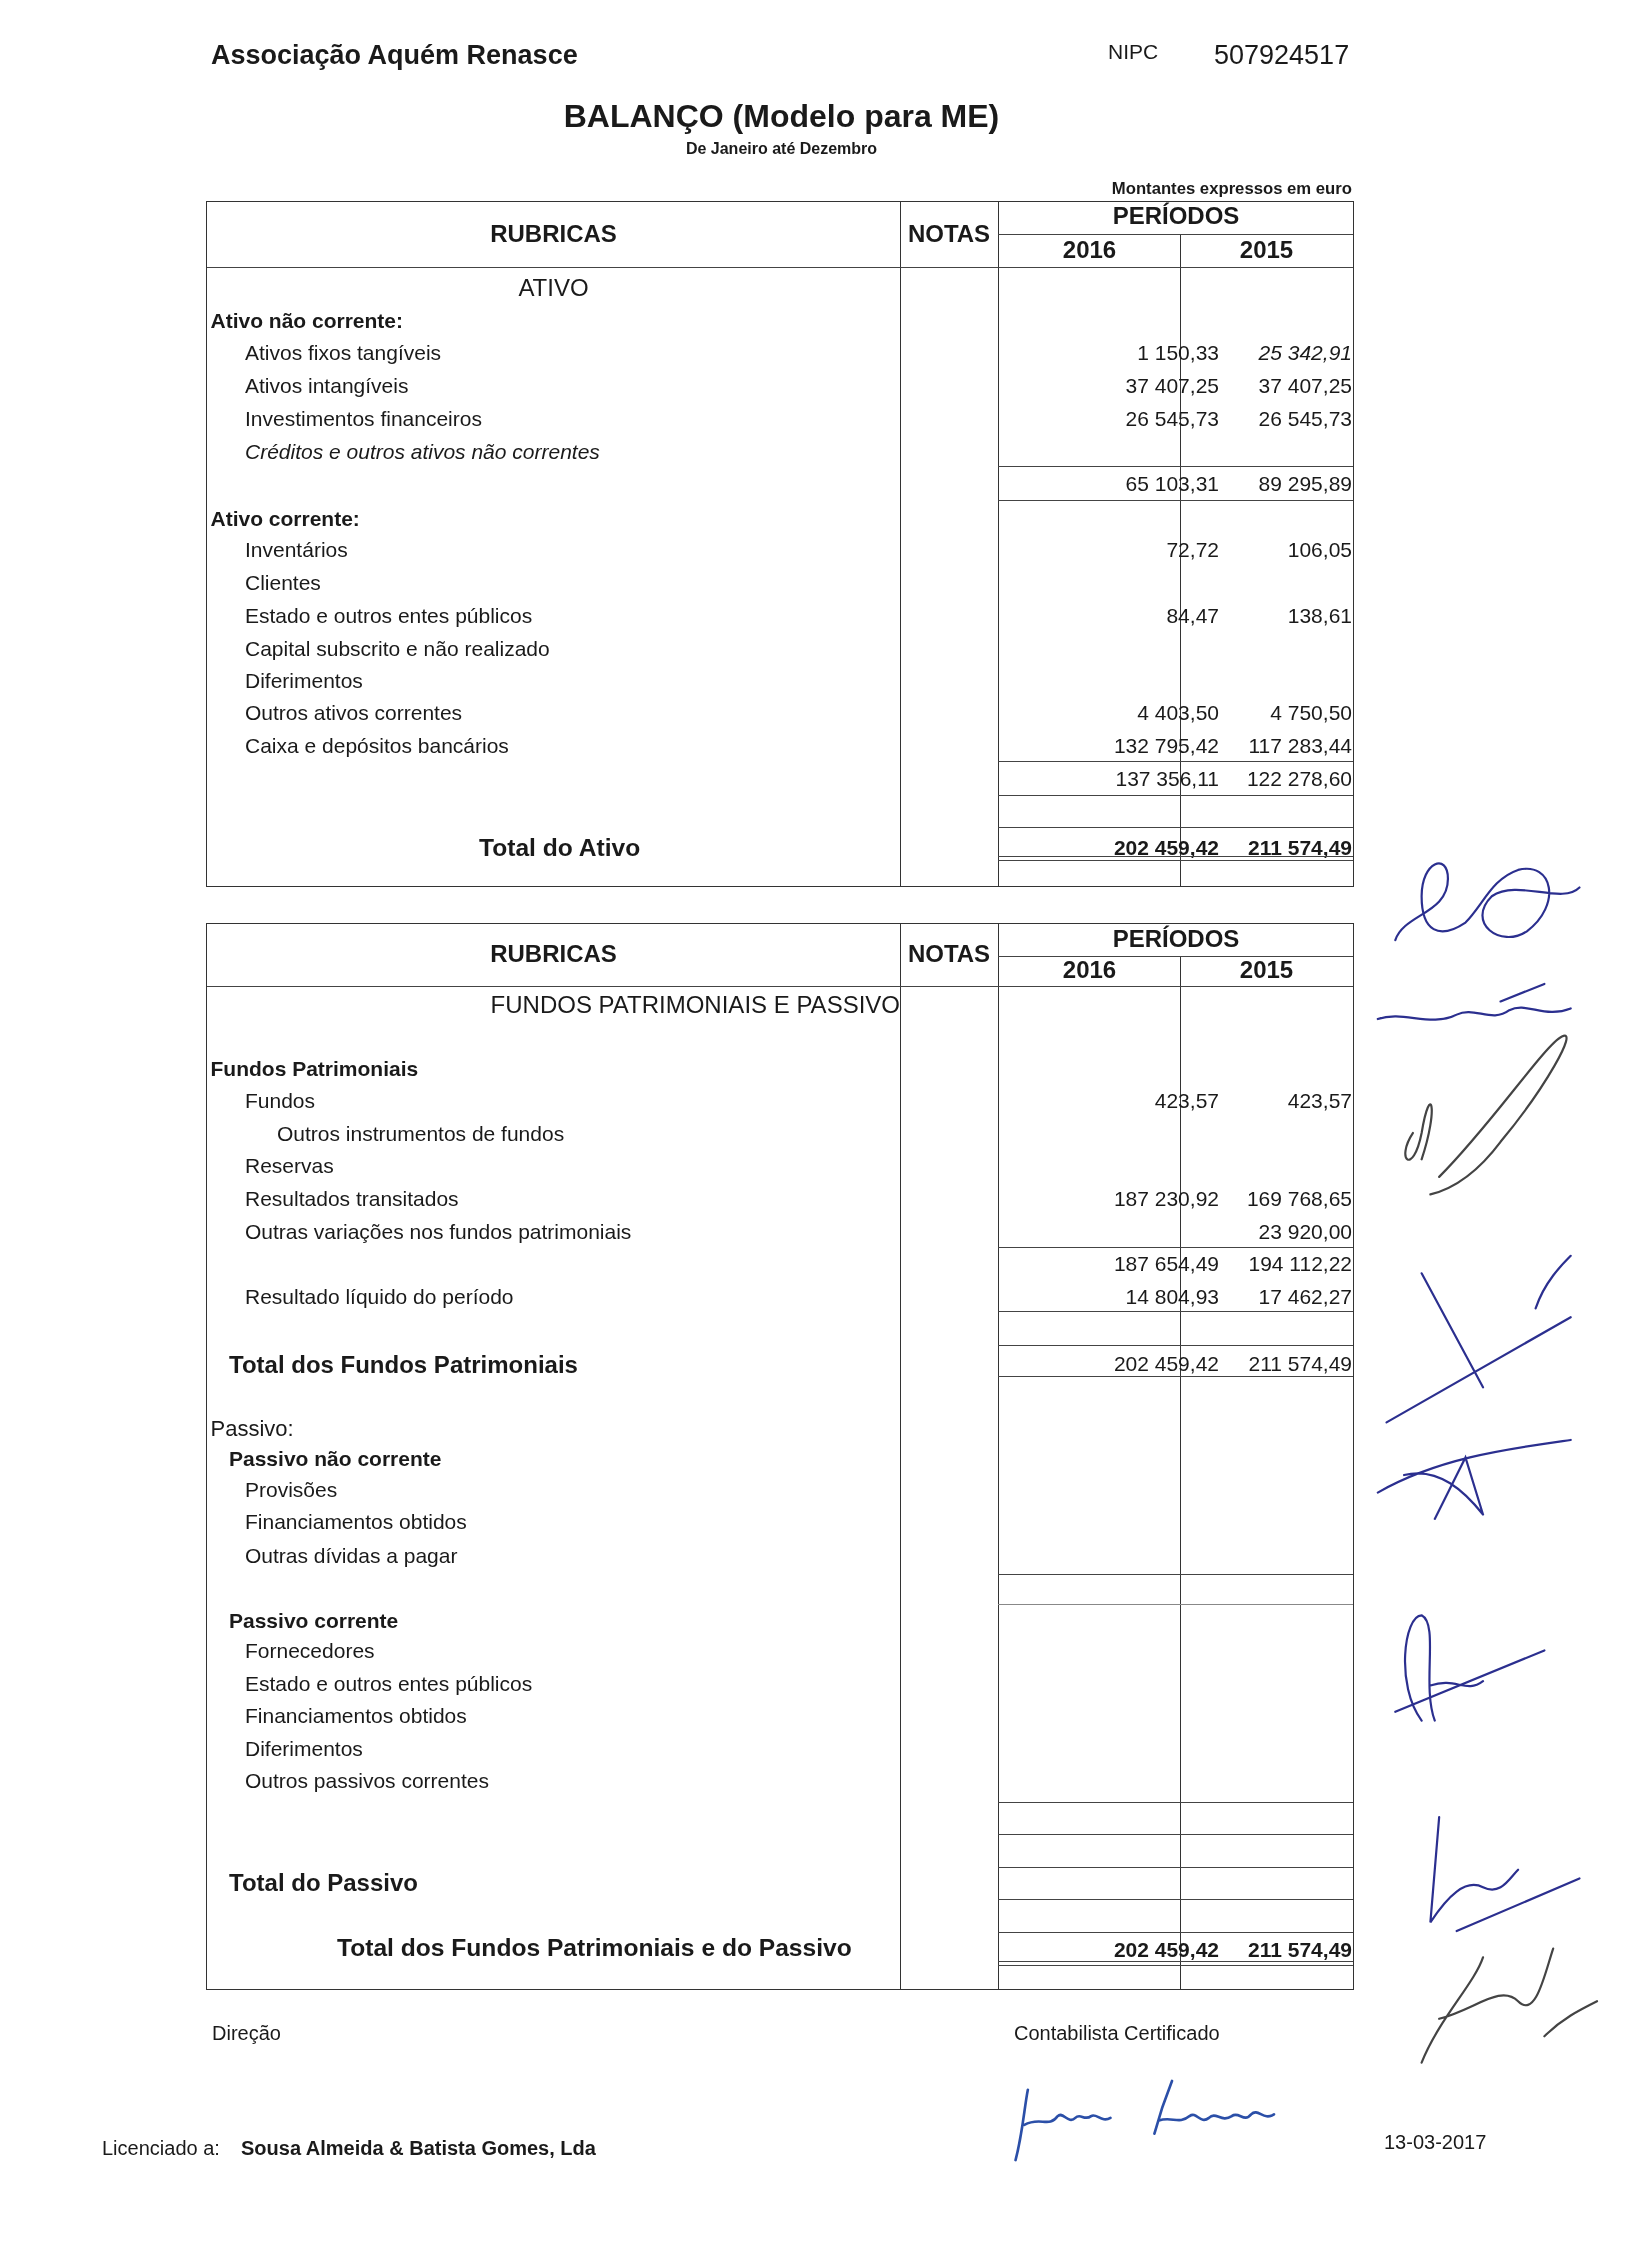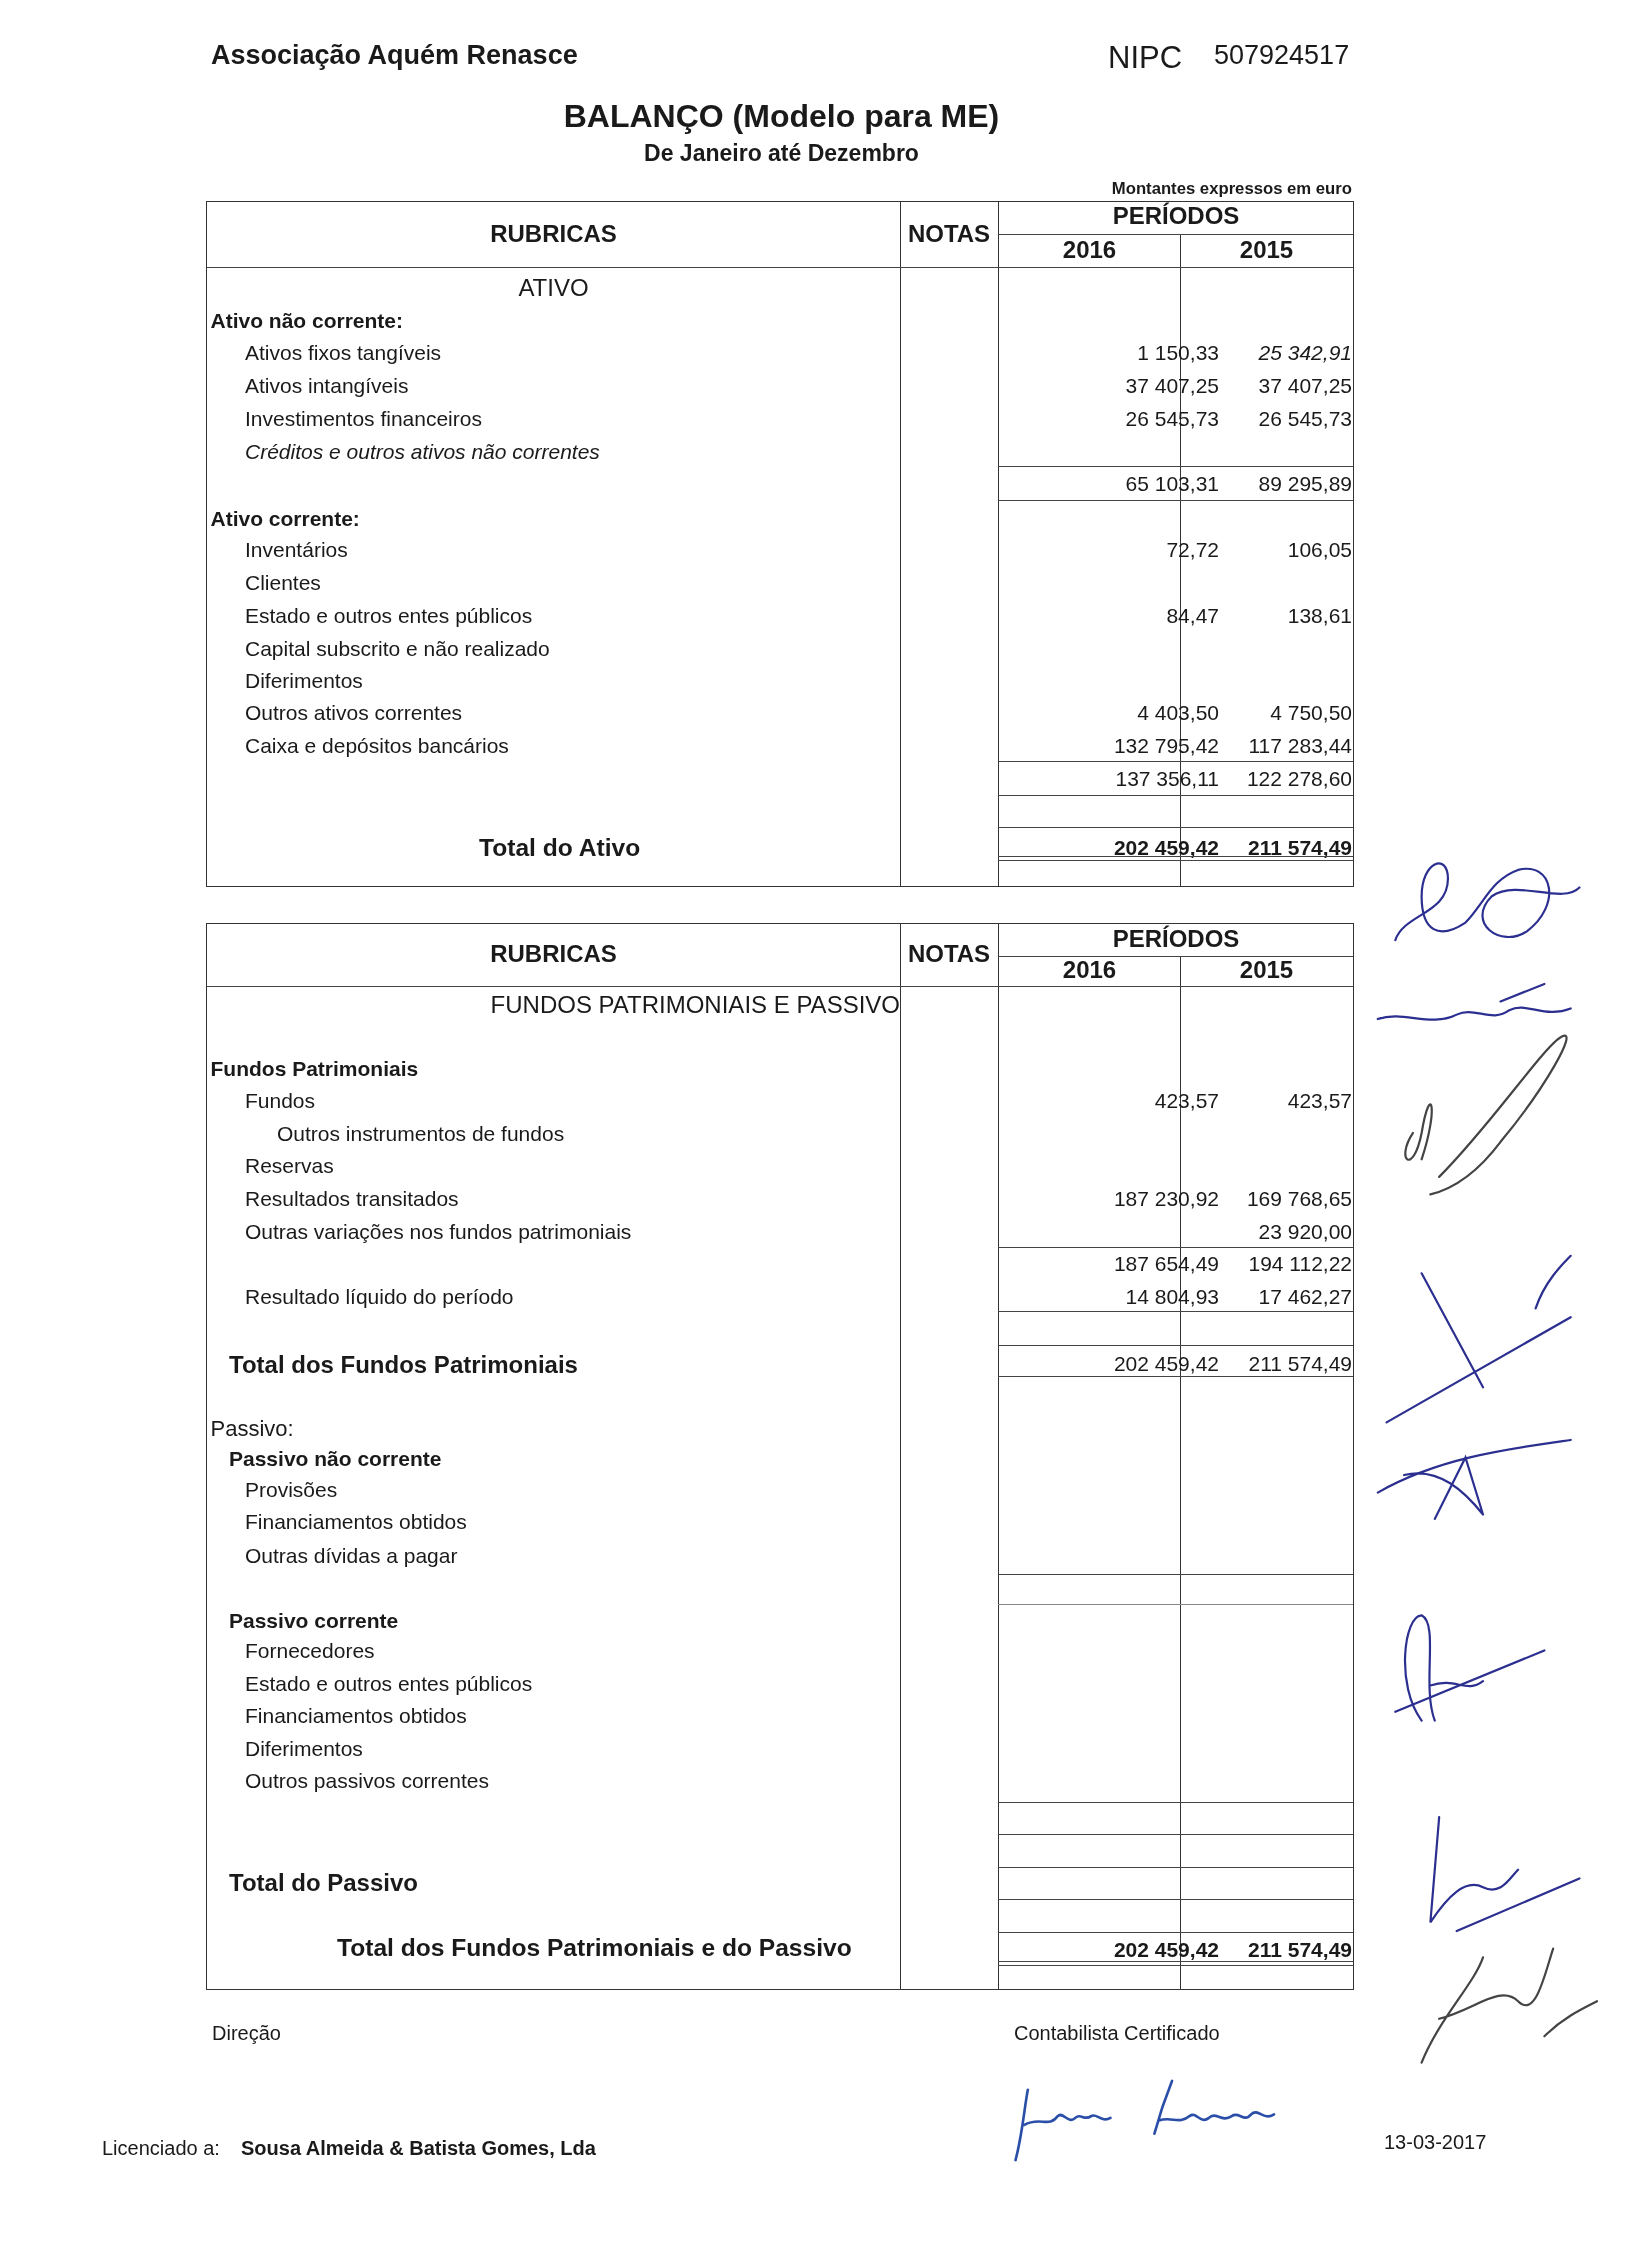--- a/index.html
+++ b/index.html
@@ -1,24 +1,24 @@
 <!DOCTYPE html>
 <html style="font-size:14px"><head>
 <meta charset="utf-8">
 <style>
   html, body { margin: 0; padding: 0; background: #ffffff; }
   body { width: 1648px; height: 2247px; position: relative; overflow: hidden;
          font-family: "Liberation Sans", sans-serif; color: #1a1a1a; }
   .abs { position: absolute; white-space: nowrap; }
   .b { font-weight: bold; }
   .org { left: 211px; top: 40px; font-size: 27px; font-weight: bold; }
-  .nipc-l { left: 1108px; top: 40px; font-size: 31px; }
+  .nipc-l { left: 1108px; top: 40px; font-size: 21px; }
   .nipc-v { left: 1214px; top: 40px; font-size: 27px; }
   .title { left: 0; width: 1563px; text-align: center; top: 98px; font-size: 32px; font-weight: bold; }
-  .subtitle { left: 0; width: 1563px; text-align: center; top: 140px; font-size: 23px; font-weight: bold; }
+  .subtitle { left: 0; width: 1563px; text-align: center; top: 140px; font-size: 16px; font-weight: bold; }
   .currency { right: 296px; top: 179px; font-size: 16.7px; font-weight: bold; }
 
   .tbl { position: absolute; left: 206px; width: 1148px; border: 1.8px solid #333; box-sizing: border-box; }
   .vline { position: absolute; top: 0; bottom: 0; width: 0; border-left: 1.8px solid #333; }
   .hline { position: absolute; height: 0; border-top: 1.8px solid #444; }
   .hdr { position: absolute; font-size: 24px; font-weight: bold; text-align: center; }
   .row-label { position: absolute; font-size: 21px; white-space: nowrap; }
   .num { position: absolute; font-size: 21px; text-align: right; white-space: nowrap; }
   .cell16 { left: 836px; width: 176px; }
   .cell15 { left: 976px; width: 169px; }

